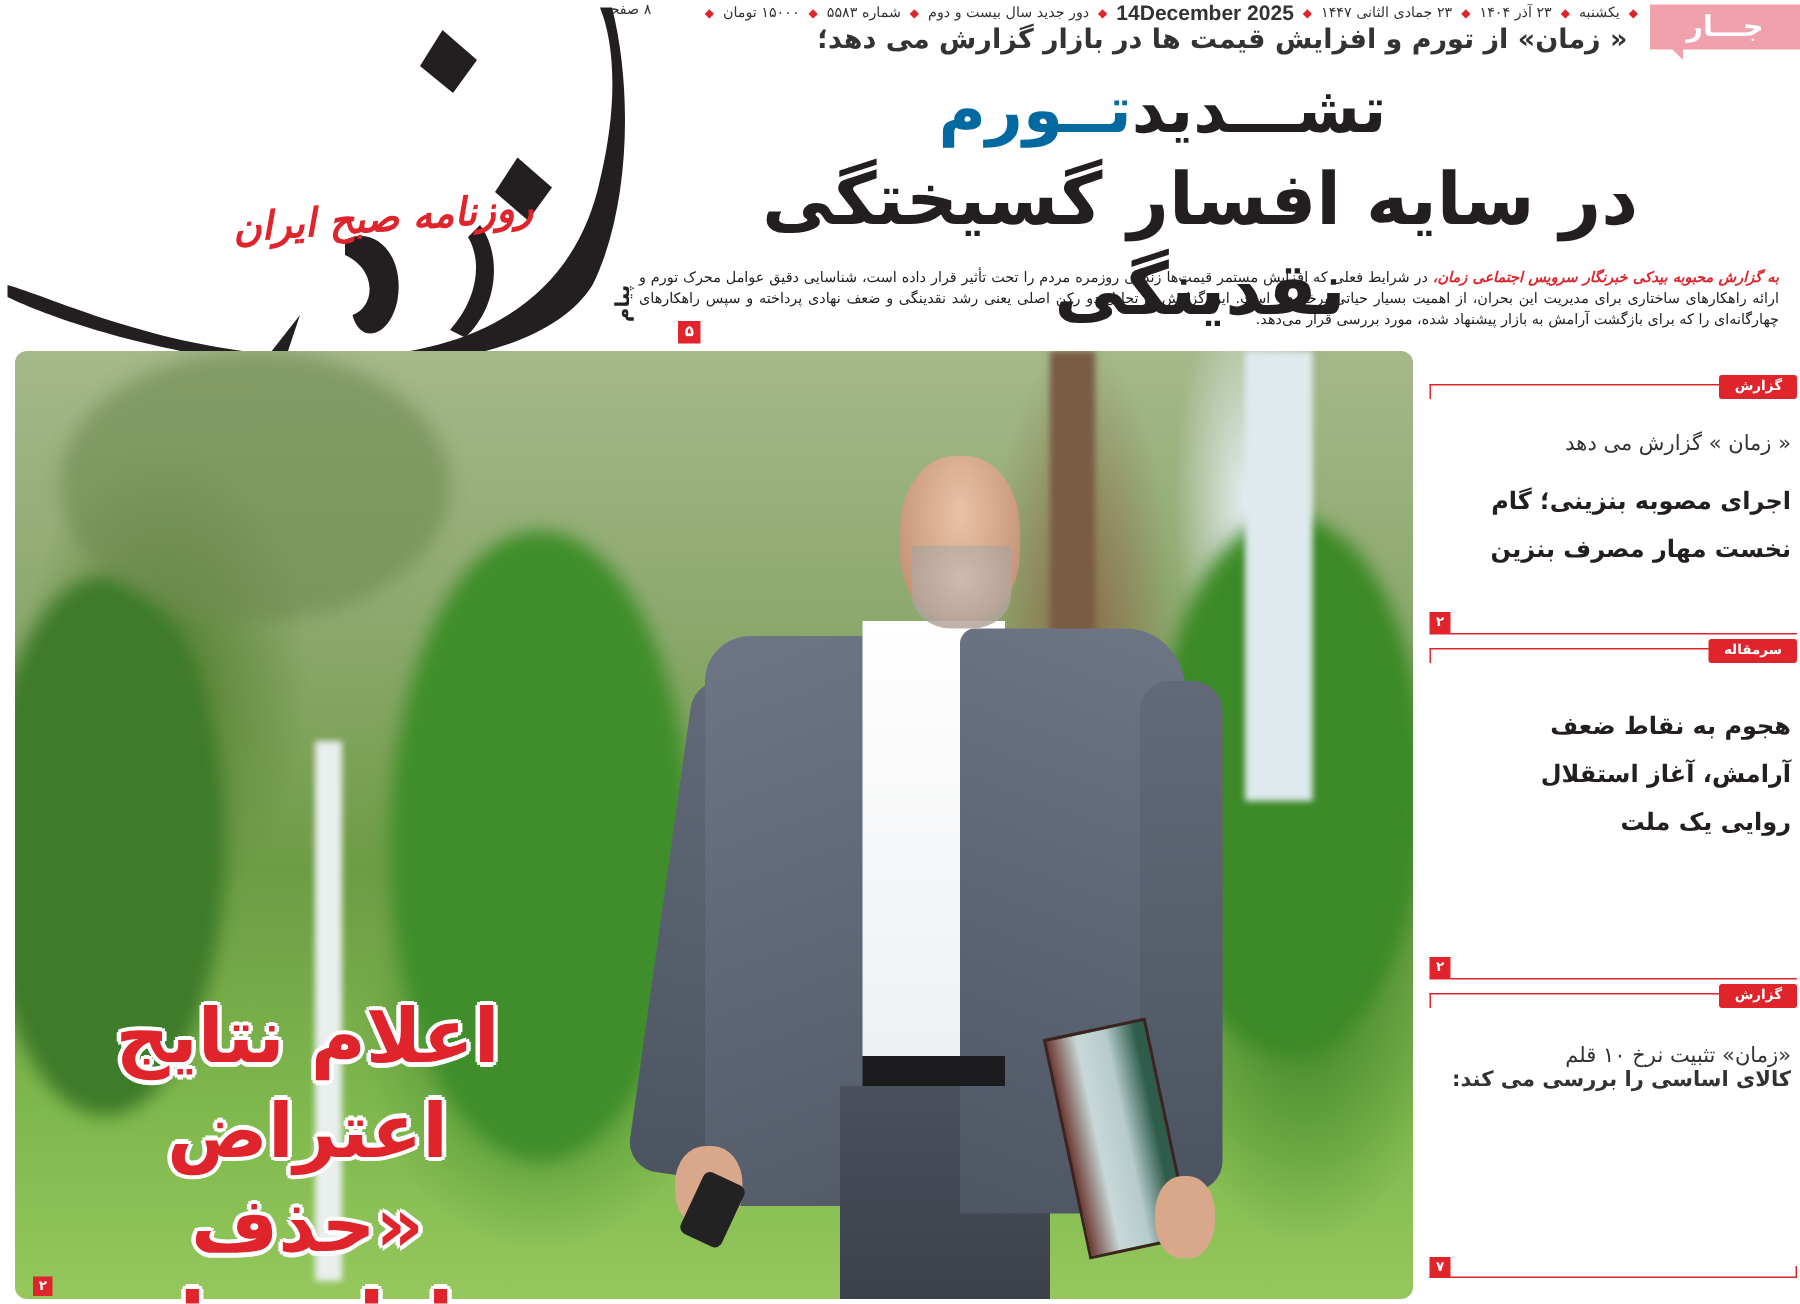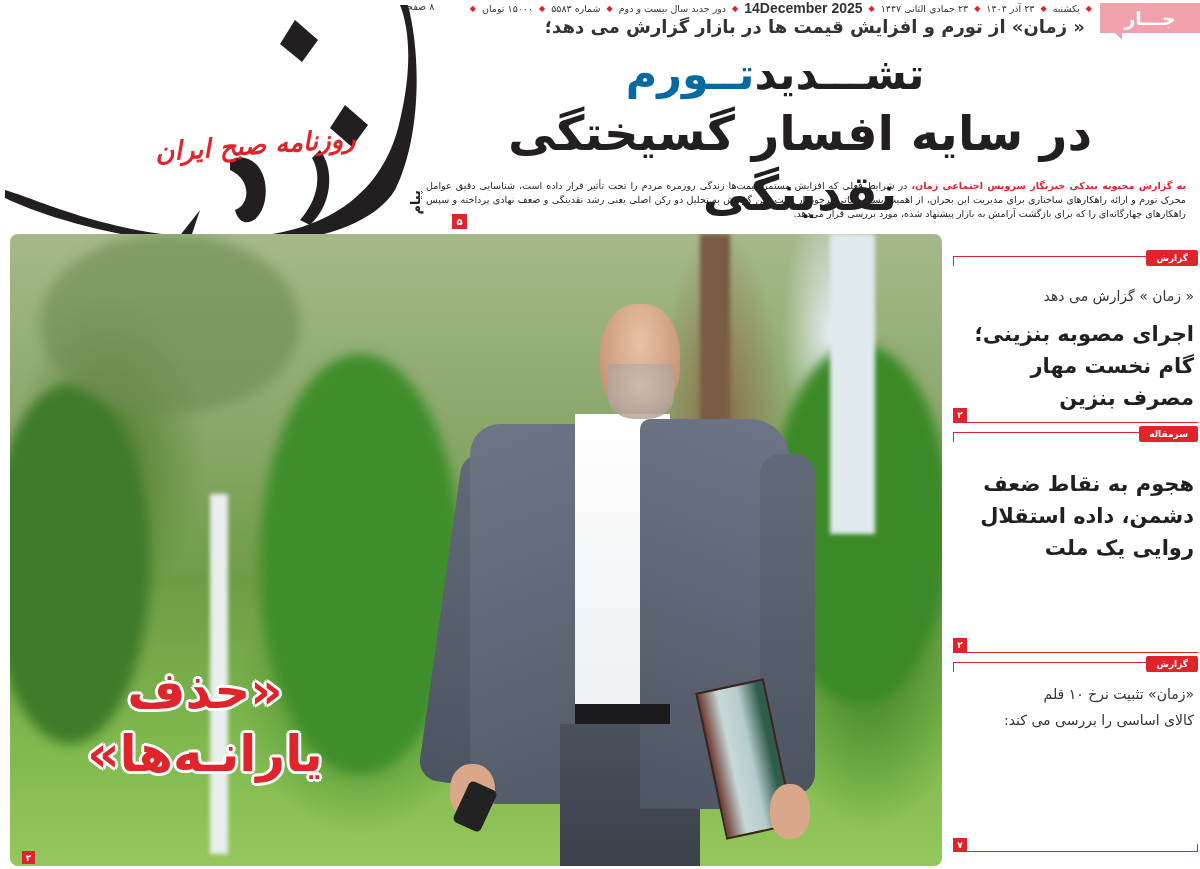--- a/index.html
+++ b/index.html
@@ -39,21 +39,21 @@
   .headline-1 .red { color: #0369a1; }
   .headline-2 {
     position: absolute; top: 103px; right: 50px; width: 700px;
     font-size: 48px; font-weight: 900; text-align: center; line-height: 60px; letter-spacing: -1px;
   }
 
   .lead {
     position: absolute; top: 179px; right: 14px; width: 760px;
     font-size: 9.6px; line-height: 14px; color: #222; text-align: justify;
   }
-  .lead .byline { color: #e0242c; font-weight: bold; }
+  .lead .byline { color: #e0242c; font-weight: bold; font-style: italic; }
   .page-badge {
     display: inline-flex; align-items: center; justify-content: center;
     background: #e0242c; color: #fff; font-size: 10px; font-weight: bold;
     width: 15px; height: 15px;
   }
   .lead-page { position: absolute; top: 214px; right: 733px; }
 
   
   .logo-zone { position: absolute; top: 0; left: 0; width: 450px; height: 240px; }
   .logo-swoosh { position: absolute; left: 0; top: 0; }
@@ -147,21 +147,21 @@
     background: #e0242c; color: #fff; font-size: 9px; font-weight: bold;
     display: flex; align-items: center; border-radius: 2px;
   }
   .box .frame-bottom { position: absolute; left: 0; right: 0; height: 1px; background: #e0242c; }
   .box .frame-bottom-right { position: absolute; right: 0; width: 1px; height: 8px; background: #e0242c; }
   .box .num {
     position: absolute; left: 0; width: 14px; height: 14px; background: #e0242c; color:#fff;
     font-size: 9px; font-weight: bold; display:flex; align-items:center; justify-content:center;
   }
   .box .sub { font-size: 14px; color: #333; text-align: right; padding-right: 4px; }
-  .box .ttl { font-size: 21px; font-weight: 900; color: #231f20; text-align: right; line-height: 32px; padding-right: 4px; }
+  .box .ttl { font-size: 16px; font-weight: 900; color: #231f20; text-align: right; line-height: 32px; padding-right: 4px; }
   .box .body { font-size: 9.6px; color: #333; line-height: 15px; text-align: justify; padding-right: 4px; }
   .box .body .author { color: #e0242c; font-weight: bold; }
 </style>
 </head>
 <body>
 
 <div class="infobar">
   <span class="sep">◆</span>
   <span>یکشنبه</span>
   <span class="sep">◆</span>
@@ -226,46 +226,47 @@
     <div class="binder"></div>
     <div class="hand-l"></div>
     <div class="phone"></div>
     <div class="hand-r"></div>
     <div class="head"></div>
     <div class="beard"></div>
   </div>
 </div>
 
 <h2 class="photo-title">
+  <div>اعلام نتایج اعتراض</div>
   <div>«حذف یارانـه‌ها»</div>
 
 </h2>
 <span class="page-badge photo-page">۲</span>
 
 <div class="box" style="top:246px;height:182px;">
   <div class="frame-top"></div>
     <div class="frame-top-left"></div>
   <span class="tag">گزارش</span>
   <div class="sub" style="position:absolute;top:42px;right:0;">« زمان » گزارش می دهد</div>
   <div class="ttl" style="position:absolute;top:72px;right:0;width:245px;">اجرای مصوبه بنزینی؛ گام نخست مهار مصرف بنزین</div>
   <span class="num" style="top:162px;">۲</span>
   <div class="frame-bottom" style="top:176px;"></div>
 </div>
 
 <div class="box" style="top:422px;height:236px;">
   <div class="frame-top"></div>
     <div class="frame-top-left"></div>
   <span class="tag">سرمقاله</span>
-  <div class="ttl" style="position:absolute;top:46px;right:0;width:220px;">هجوم به نقاط ضعف دشمن، داده استقلال روایی یک ملت</div>
+  <div class="ttl" style="position:absolute;top:46px;right:0;width:220px;">هجوم به نقاط ضعف آرامش، آغاز استقلال روایی یک ملت</div>
   <span class="num" style="top:216px;">۲</span>
   <div class="frame-bottom" style="top:230px;"></div>
 </div>
 
 <div class="box" style="top:652px;height:210px;">
   <div class="frame-top"></div>
     <div class="frame-top-left"></div>
   <span class="tag">گزارش</span>
-  <div class="sub" style="position:absolute;top:34px;right:0;">«زمان» تثبیت نرخ ۱۰ قلم</div>
-  <div class="sub" style="position:absolute;top:60px;right:0;">کالای اساسی را بررسی می کند:</div>
+  <div class="sub" style="position:absolute;top:44px;right:0;">«زمان» تثبیت نرخ ۱۰ قلم</div>
+  <div class="sub" style="position:absolute;top:60px;right:0;font-weight:bold;">کالای اساسی را بررسی می کند:</div>
   <span class="num" style="top:186px;">۷</span>
   <div class="frame-bottom" style="top:199px;"></div>
   <div class="frame-bottom-right" style="top:192px;"></div>
 </div>
 
 </body></html>

